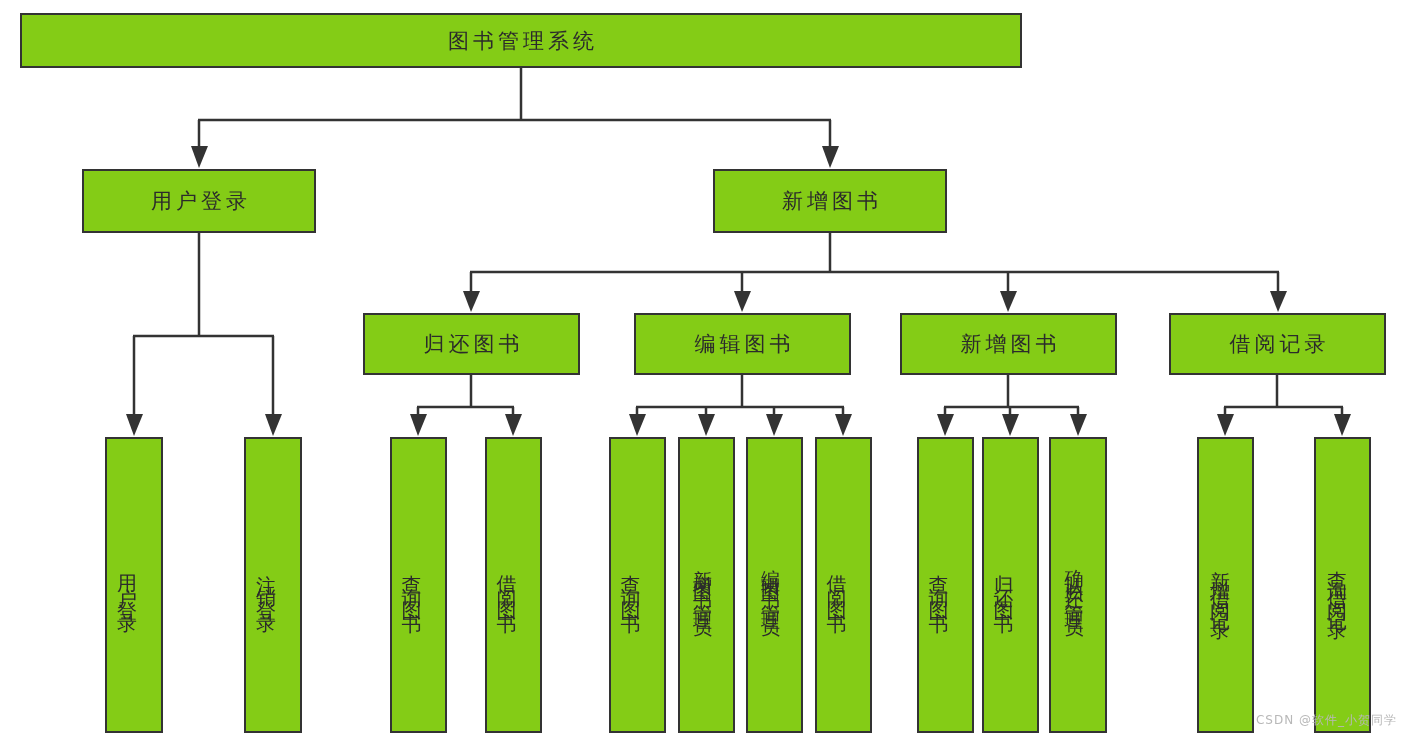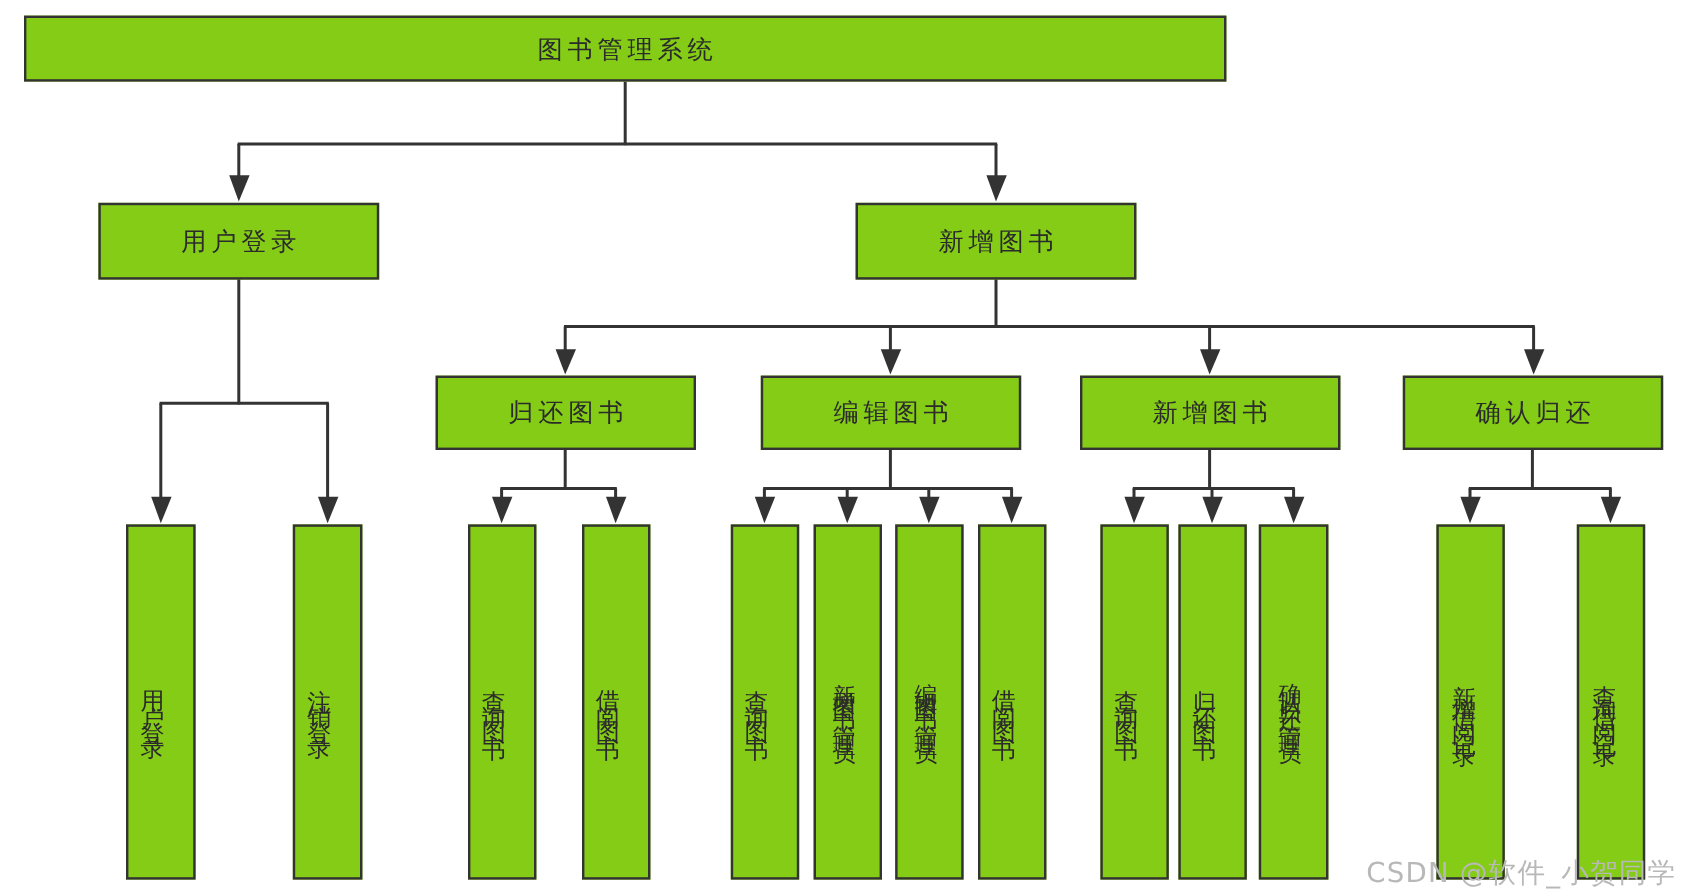--- a/index.html
+++ b/index.html
@@ -39,21 +39,21 @@
     white-space:nowrap;
     line-height:1;
   }
   .v4{font-size:20px;letter-spacing:13px;margin-block-start:13px;}
   .v6{font-size:20px;letter-spacing:10px;margin-block-start:10px;}
   .v10{font-size:19px;letter-spacing:7px;margin-block-start:7px;}
   .watermark{
     position:absolute;
     top:712px;right:8px;
     z-index:3;
-    font-size:23px;
+    font-size:12px;
     letter-spacing:1px;
     color:var(--wm,#b8b8b8);
     white-space:nowrap;
     margin-left:11px;
   }
 </style>
 </head>
 <body>
 
 <div class="canvas">
@@ -141,21 +141,21 @@
   <div class="box" style="left:363px;top:313px;width:217px;height:62px">
     <span class="lbl">归还图书</span>
   </div>
   <div class="box" style="left:634px;top:313px;width:217px;height:62px">
     <span class="lbl">编辑图书</span>
   </div>
   <div class="box" style="left:900px;top:313px;width:217px;height:62px">
     <span class="lbl">新增图书</span>
   </div>
   <div class="box" style="left:1169px;top:313px;width:217px;height:62px">
-    <span class="lbl">确认归还</span>
+    <span class="lbl">借阅记录</span>
   </div>
 
   <div class="box vbox" style="left:105px;width:58px">
     <span class="vtext v4">用户登录</span>
   </div>
   <div class="box vbox" style="left:244px;width:58px">
     <span class="vtext v4">注销登录</span>
   </div>
 
   <div class="box vbox" style="left:390px;width:57px">

